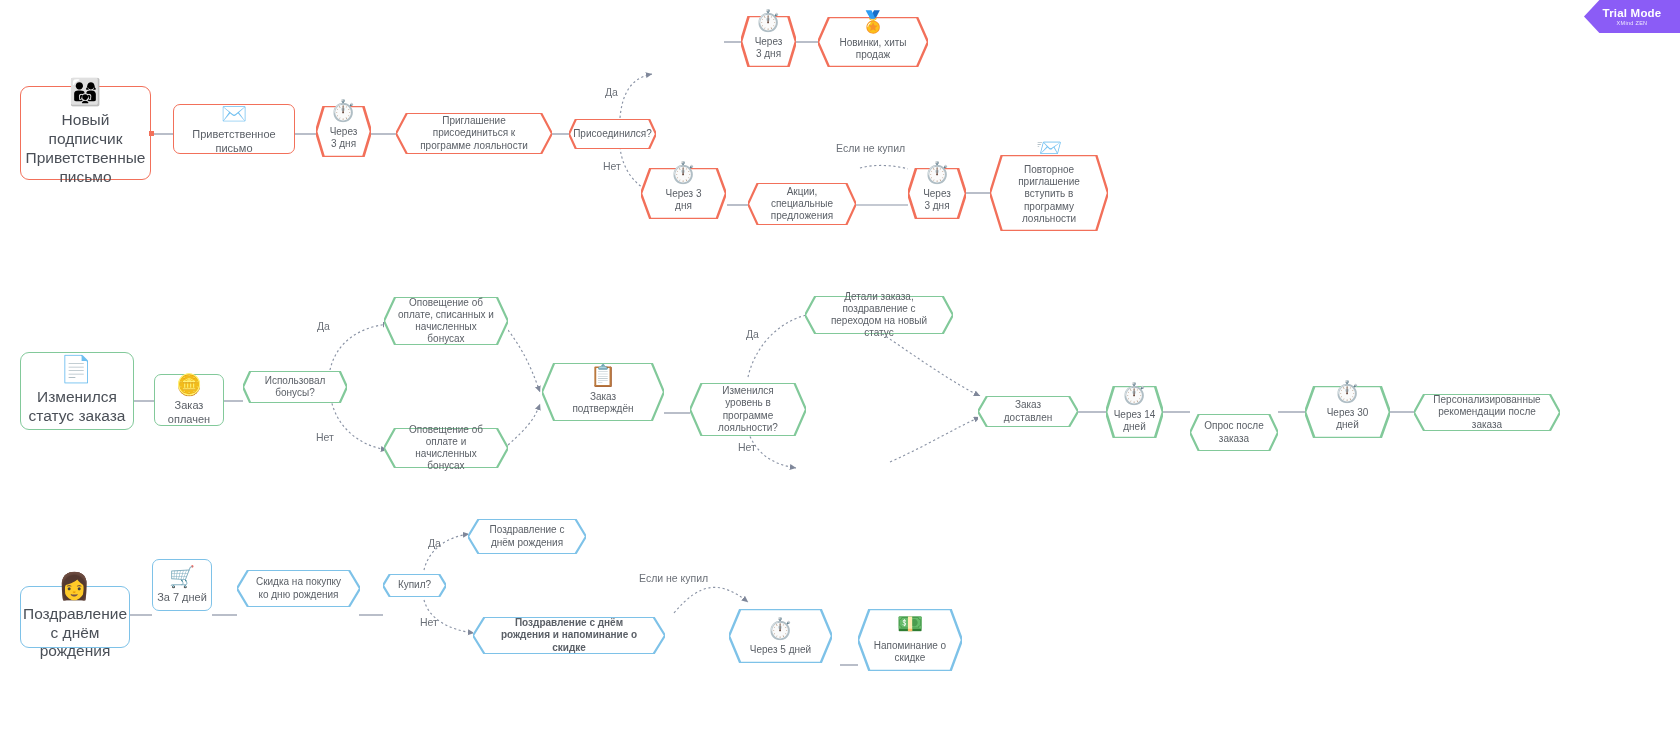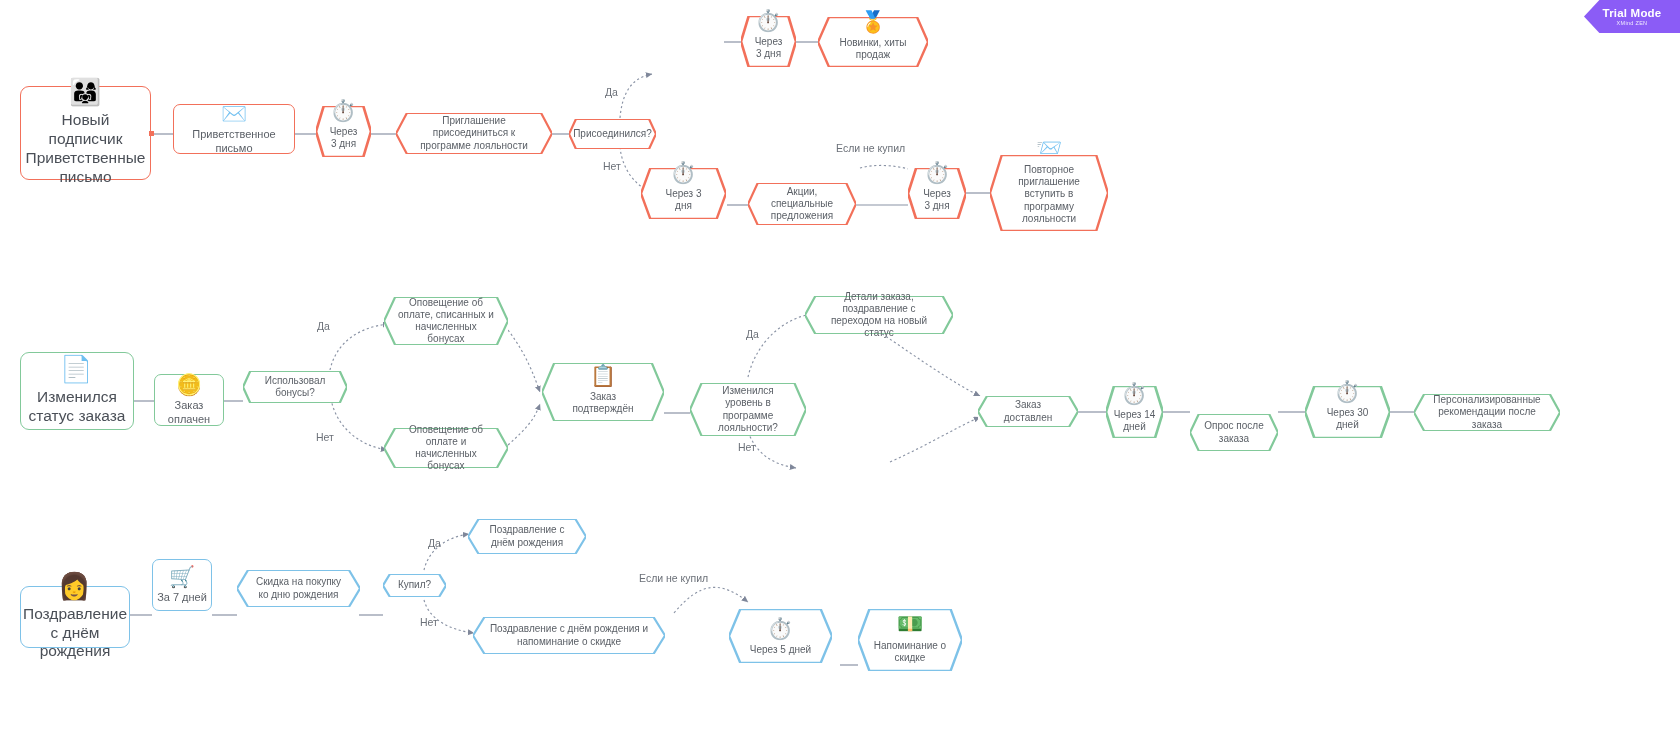--- a/index.html
+++ b/index.html
@@ -495,21 +495,21 @@
         <span class="lbl">Поздравление с днём рождения</span>
       </div>
   </div>
 
   <div class="node hex" style="left:473px; top:617px; width:192px; height:37px;">
     <div class="hexwrap">
       <svg viewBox="0 0 100 100" preserveAspectRatio="none">
           <polygon points="6,0 94,0 100,50 94,100 6,100 0,50" fill="#fff" stroke="#7ec2e8" stroke-width="2.2" vector-effect="non-scaling-stroke"></polygon>
         </svg>
     </div>
-    <div class="content" style="padding:4px 12px;">
+    <div class="content" style="padding:4px 12px;font-weight:bold;">
         <span class="lbl">Поздравление с днём рождения и напоминание о скидке</span>
       </div>
   </div>
 
   <div class="edge-label" style="left:639px; top:572px;">Если не купил</div>
 
   <div class="node hex timer" style="left:729px; top:609px; width:103px; height:54px;">
     <div class="hexwrap">
       <svg viewBox="0 0 100 100" preserveAspectRatio="none">
           <polygon points="11,0 89,0 100,50 89,100 11,100 0,50" fill="#fff" stroke="#7ec2e8" stroke-width="2.4" vector-effect="non-scaling-stroke"></polygon>

